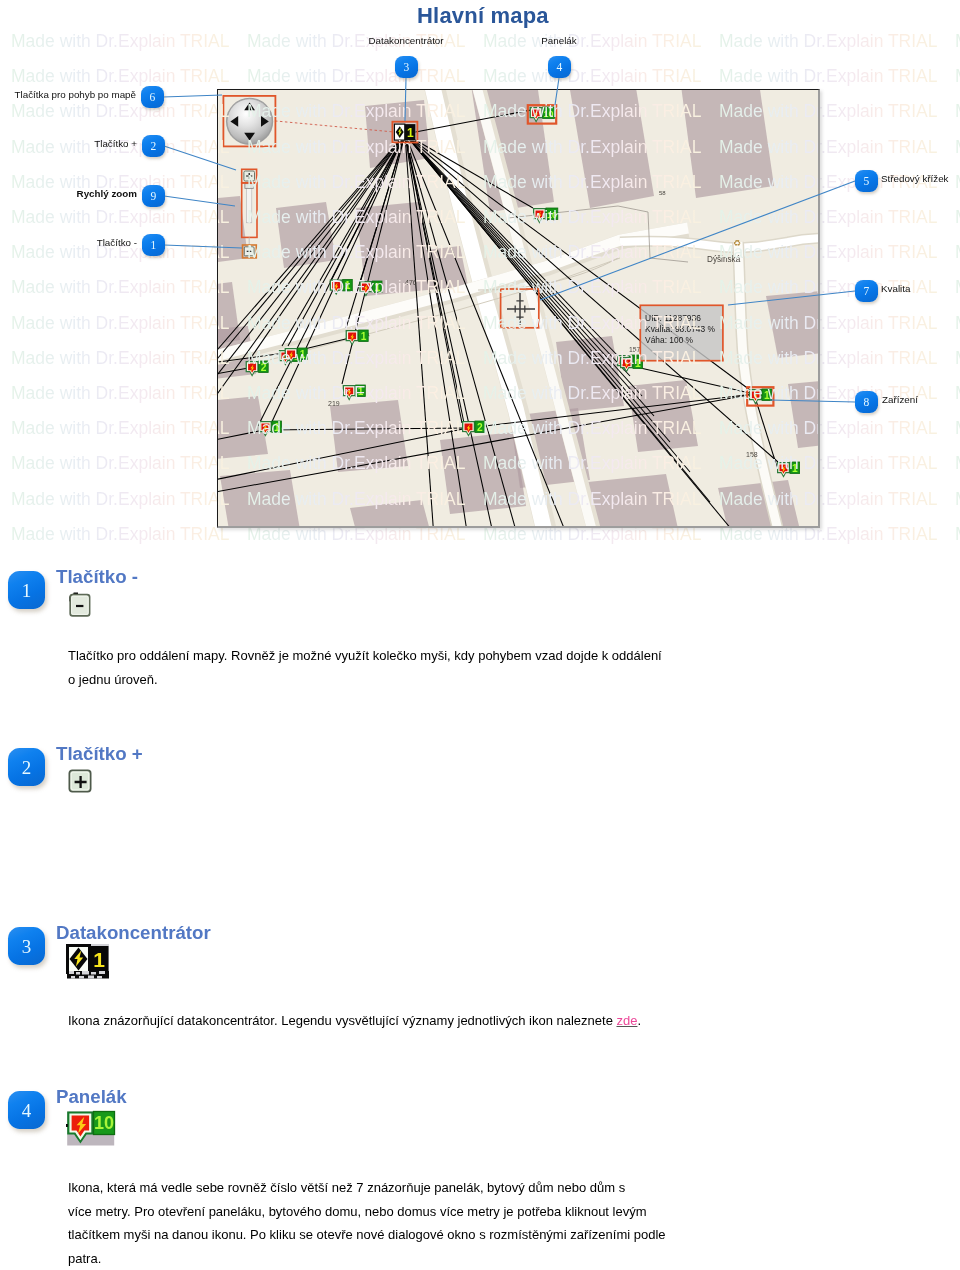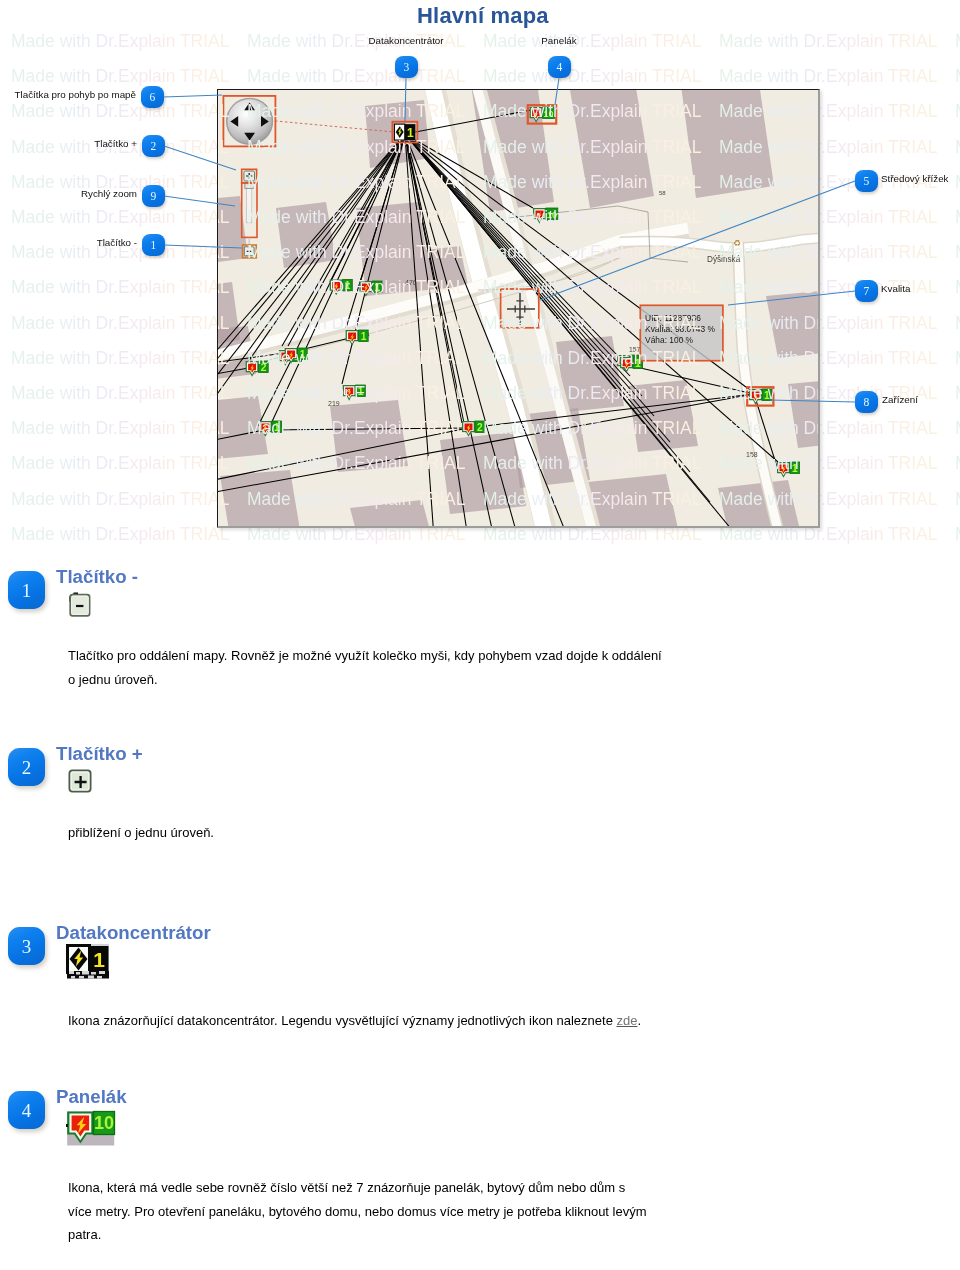--- a/index.html
+++ b/index.html
@@ -27,21 +27,21 @@
   .bub-sm{width:22.6px;height:21.5px;line-height:22.5px;font-size:11.5px;border-radius:36%;font-weight:normal;font-family:"Liberation Serif",serif;box-shadow:1px 2px 3px rgba(150,135,110,.40);}
   .lbl{position:absolute;z-index:6;color:#111;font-size:9.8px;white-space:nowrap;}
 
   
   .sec{position:absolute;z-index:4;width:960px;}
   .sec-icon{position:absolute;}
   .bub-lg{width:37.6px;height:38px;line-height:39px;font-size:19px;border-radius:31%;font-weight:normal;font-family:"Liberation Serif",serif;}
   .sec-h{position:absolute;color:#5278c4;font-weight:bold;font-size:18.7px;white-space:nowrap;}
   .sec-b{position:absolute;color:#000;font-size:13px;line-height:23.5px;white-space:nowrap;}
   .tl{white-space:nowrap;}
-  a{color:#737373;text-decoration-color:#555;}
+  a{color:#ec4899;text-decoration-color:#555;}
 </style>
 </head>
 <body>
 
 <div id="page">
 <div id="watermark">
       <div class="wm-row" style="top: 31px; left: 11px;"><span class="wm-unit">Made with Dr.Explain TRIAL</span><span class="wm-unit">Made with Dr.Explain TRIAL</span><span class="wm-unit">Made with Dr.Explain TRIAL</span><span class="wm-unit">Made with Dr.Explain TRIAL</span><span class="wm-unit">Made with Dr.Explain TRIAL</span></div>
       <div class="wm-row" style="top: 66.2px; left: 11px;"><span class="wm-unit">Made with Dr.Explain TRIAL</span><span class="wm-unit">Made with Dr.Explain TRIAL</span><span class="wm-unit">Made with Dr.Explain TRIAL</span><span class="wm-unit">Made with Dr.Explain TRIAL</span><span class="wm-unit">Made with Dr.Explain TRIAL</span></div>
       <div class="wm-row" style="top: 101.4px; left: 11px;"><span class="wm-unit">Made with Dr.Explain TRIAL</span><span class="wm-unit">Made with Dr.Explain TRIAL</span><span class="wm-unit">Made with Dr.Explain TRIAL</span><span class="wm-unit">Made with Dr.Explain TRIAL</span><span class="wm-unit">Made with Dr.Explain TRIAL</span></div>
       <div class="wm-row" style="top: 136.6px; left: 11px;"><span class="wm-unit">Made with Dr.Explain TRIAL</span><span class="wm-unit">Made with Dr.Explain TRIAL</span><span class="wm-unit">Made with Dr.Explain TRIAL</span><span class="wm-unit">Made with Dr.Explain TRIAL</span><span class="wm-unit">Made with Dr.Explain TRIAL</span></div>
@@ -70,21 +70,21 @@
       <line x1="855" y1="181" x2="540" y2="300" stroke="#3f85c6" stroke-width="1.1"></line>
       <line x1="855" y1="291" x2="728" y2="305" stroke="#3f85c6" stroke-width="1.1"></line>
       <line x1="855" y1="402" x2="770" y2="400" stroke="#3f85c6" stroke-width="1.1"></line>
     </svg>
 <div id="callouts">
       <div class="bub bub-sm" style="left: 141px; top: 86px;">6</div>
       <div class="lbl" style="right: 824px; top: 89px; text-align: right;">Tlačítka pro pohyb po mapě</div>
       <div class="bub bub-sm" style="left: 142px; top: 135px;">2</div>
       <div class="lbl" style="right: 823px; top: 138px; text-align: right;">Tlačítko +</div>
       <div class="bub bub-sm" style="left: 142px; top: 185px;">9</div>
-      <div class="lbl" style="right: 823px; top: 188px; text-align: right;">Rychlý zoom</div>
+      <div class="lbl" style="right: 823px; top: 188px; text-align: right; font-weight: bold;">Rychlý zoom</div>
       <div class="bub bub-sm" style="left: 142px; top: 234px;">1</div>
       <div class="lbl" style="right: 823px; top: 237px; text-align: right;">Tlačítko -</div>
       <div class="bub bub-sm" style="left: 395px; top: 56px;">3</div>
       <div class="lbl" style="left: 406px; top: 35px; transform: translateX(-50%);">Datakoncentrátor</div>
       <div class="bub bub-sm" style="left: 548px; top: 56px;">4</div>
       <div class="lbl" style="left: 559px; top: 35px; transform: translateX(-50%);">Panelák</div>
       <div class="bub bub-sm" style="left: 855px; top: 170px;">5</div>
       <div class="lbl" style="left: 881px; top: 173px;">Středový křížek</div>
       <div class="bub bub-sm" style="left: 855px; top: 280px;">7</div>
       <div class="lbl" style="left: 881px; top: 283px;">Kvalita</div>
@@ -117,21 +117,20 @@
     <div class="bub bub-lg" style="left:7.8px;top:4.6px;">2</div>
     <div class="sec-h" style="left:56px;top:0;">Tlačítko +</div>
     <div class="sec-icon" style="left:68px;top:26px;">
       <svg width="26" height="26" viewBox="0 0 26 26">
         <rect x="1.4" y="1.4" width="21.2" height="21.2" rx="2.8" fill="#d3ddcd" stroke="#4e5a4b" stroke-width="1.8"></rect>
         <rect x="3.2" y="3.2" width="17.6" height="17.6" rx="2" fill="#dde8d9" stroke="#f0f6ec" stroke-width="1.2"></rect>
         <path d="M 12.6,7.0 V 19.0 M 6.6,13.0 H 18.6" stroke="#111" stroke-width="2.3"></path>
       </svg>
     </div>
     <div class="sec-b" style="left:68px;top:78px;">
-          <div class="tl">přiblížení o jednu úroveň.</div>
         </div>
   </div>
 
   <div class="sec" style="left:0;top:922px;">
     <div class="bub bub-lg" style="left:7.8px;top:4.6px;">3</div>
     <div class="sec-h" style="left:56px;top:0;">Datakoncentrátor</div>
     <div class="sec-icon" style="left:66px;top:20px;">
       <svg width="46" height="38" viewBox="0 0 46 38">
         <rect x="1" y="2" width="42" height="34" fill="#d3d3d8"></rect>
         <rect x="1.5" y="3.5" width="22" height="27" fill="#fafdf6" stroke="#090909" stroke-width="3"></rect>
@@ -158,20 +157,21 @@
         <path d="M 5.6,6.6 H 23.1 V 21.6 L 18.3,21.6 L 14.4,27.5 L 10.5,21.6 L 5.6,21.6 Z" fill="#ec1e0c"></path>
         <path d="M 18.3,7.8 L 10.6,16.2 L 14.2,16.2 L 12.1,24.5 L 20.1,14.9 L 16.2,14.9 Z" fill="#fccd14"></path>
         <rect x="27.5" y="2.5" width="21" height="23" fill="#17991a" stroke="#0e6d10" stroke-width="1.3"></rect>
         <text x="38" y="20" text-anchor="middle" font-family="'Liberation Sans',sans-serif" font-size="18" font-weight="bold" fill="#a8f53a">10</text>
         <rect x="-0.3" y="15" width="2.2" height="3" fill="#0b0b0b"></rect>
       </svg>
     </div>
     <div class="sec-b" style="left:68px;top:90px;">
           <div class="tl">Ikona, která má vedle sebe rovněž číslo větší než 7 znázorňuje panelák, bytový dům nebo dům s</div>
           <div class="tl">více metry. Pro otevření paneláku, bytového domu, nebo domus více metry je potřeba kliknout levým</div>
+          <div class="tl">tlačítkem myši na danou ikonu. Po kliku se otevře nové dialogové okno s rozmístěnými zařízeními podle</div>
           <div class="tl">patra.</div>
         </div>
   </div>
 
 </div>
 
 <div id="map"><div id="mapwm">
         <div class="wm-row" style="top: 11.4px; left: -207px;"><span class="wm-unit">Made with Dr.Explain TRIAL</span><span class="wm-unit">Made with Dr.Explain TRIAL</span><span class="wm-unit">Made with Dr.Explain TRIAL</span><span class="wm-unit">Made with Dr.Explain TRIAL</span></div>
         <div class="wm-row" style="top: 46.6px; left: -207px;"><span class="wm-unit">Made with Dr.Explain TRIAL</span><span class="wm-unit">Made with Dr.Explain TRIAL</span><span class="wm-unit">Made with Dr.Explain TRIAL</span><span class="wm-unit">Made with Dr.Explain TRIAL</span></div>
         <div class="wm-row" style="top: 81.8px; left: -207px;"><span class="wm-unit">Made with Dr.Explain TRIAL</span><span class="wm-unit">Made with Dr.Explain TRIAL</span><span class="wm-unit">Made with Dr.Explain TRIAL</span><span class="wm-unit">Made with Dr.Explain TRIAL</span></div>

